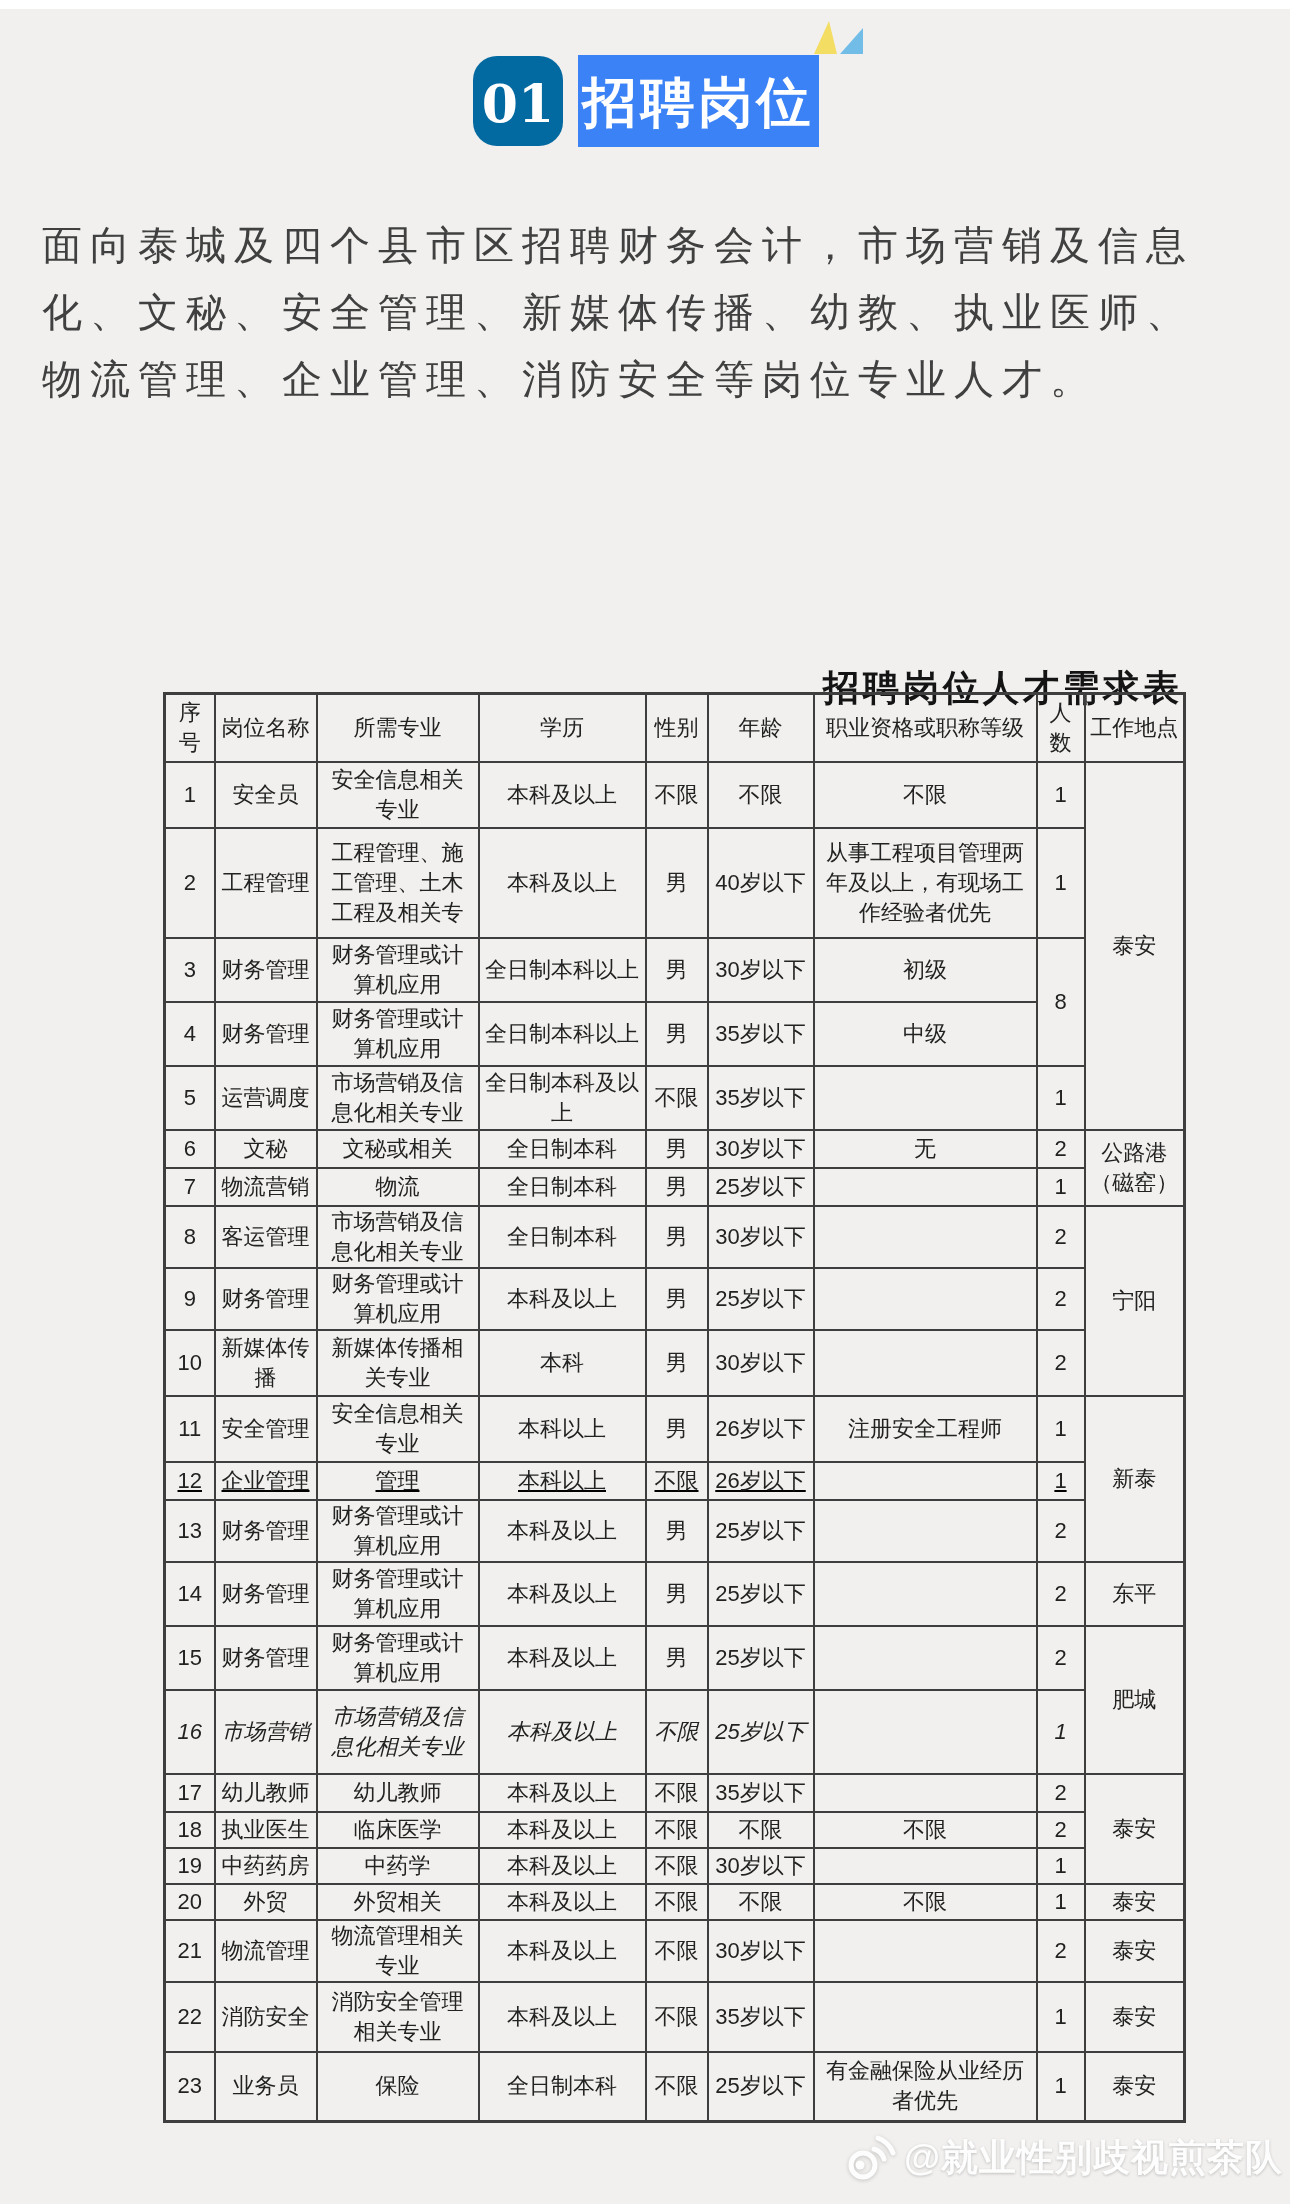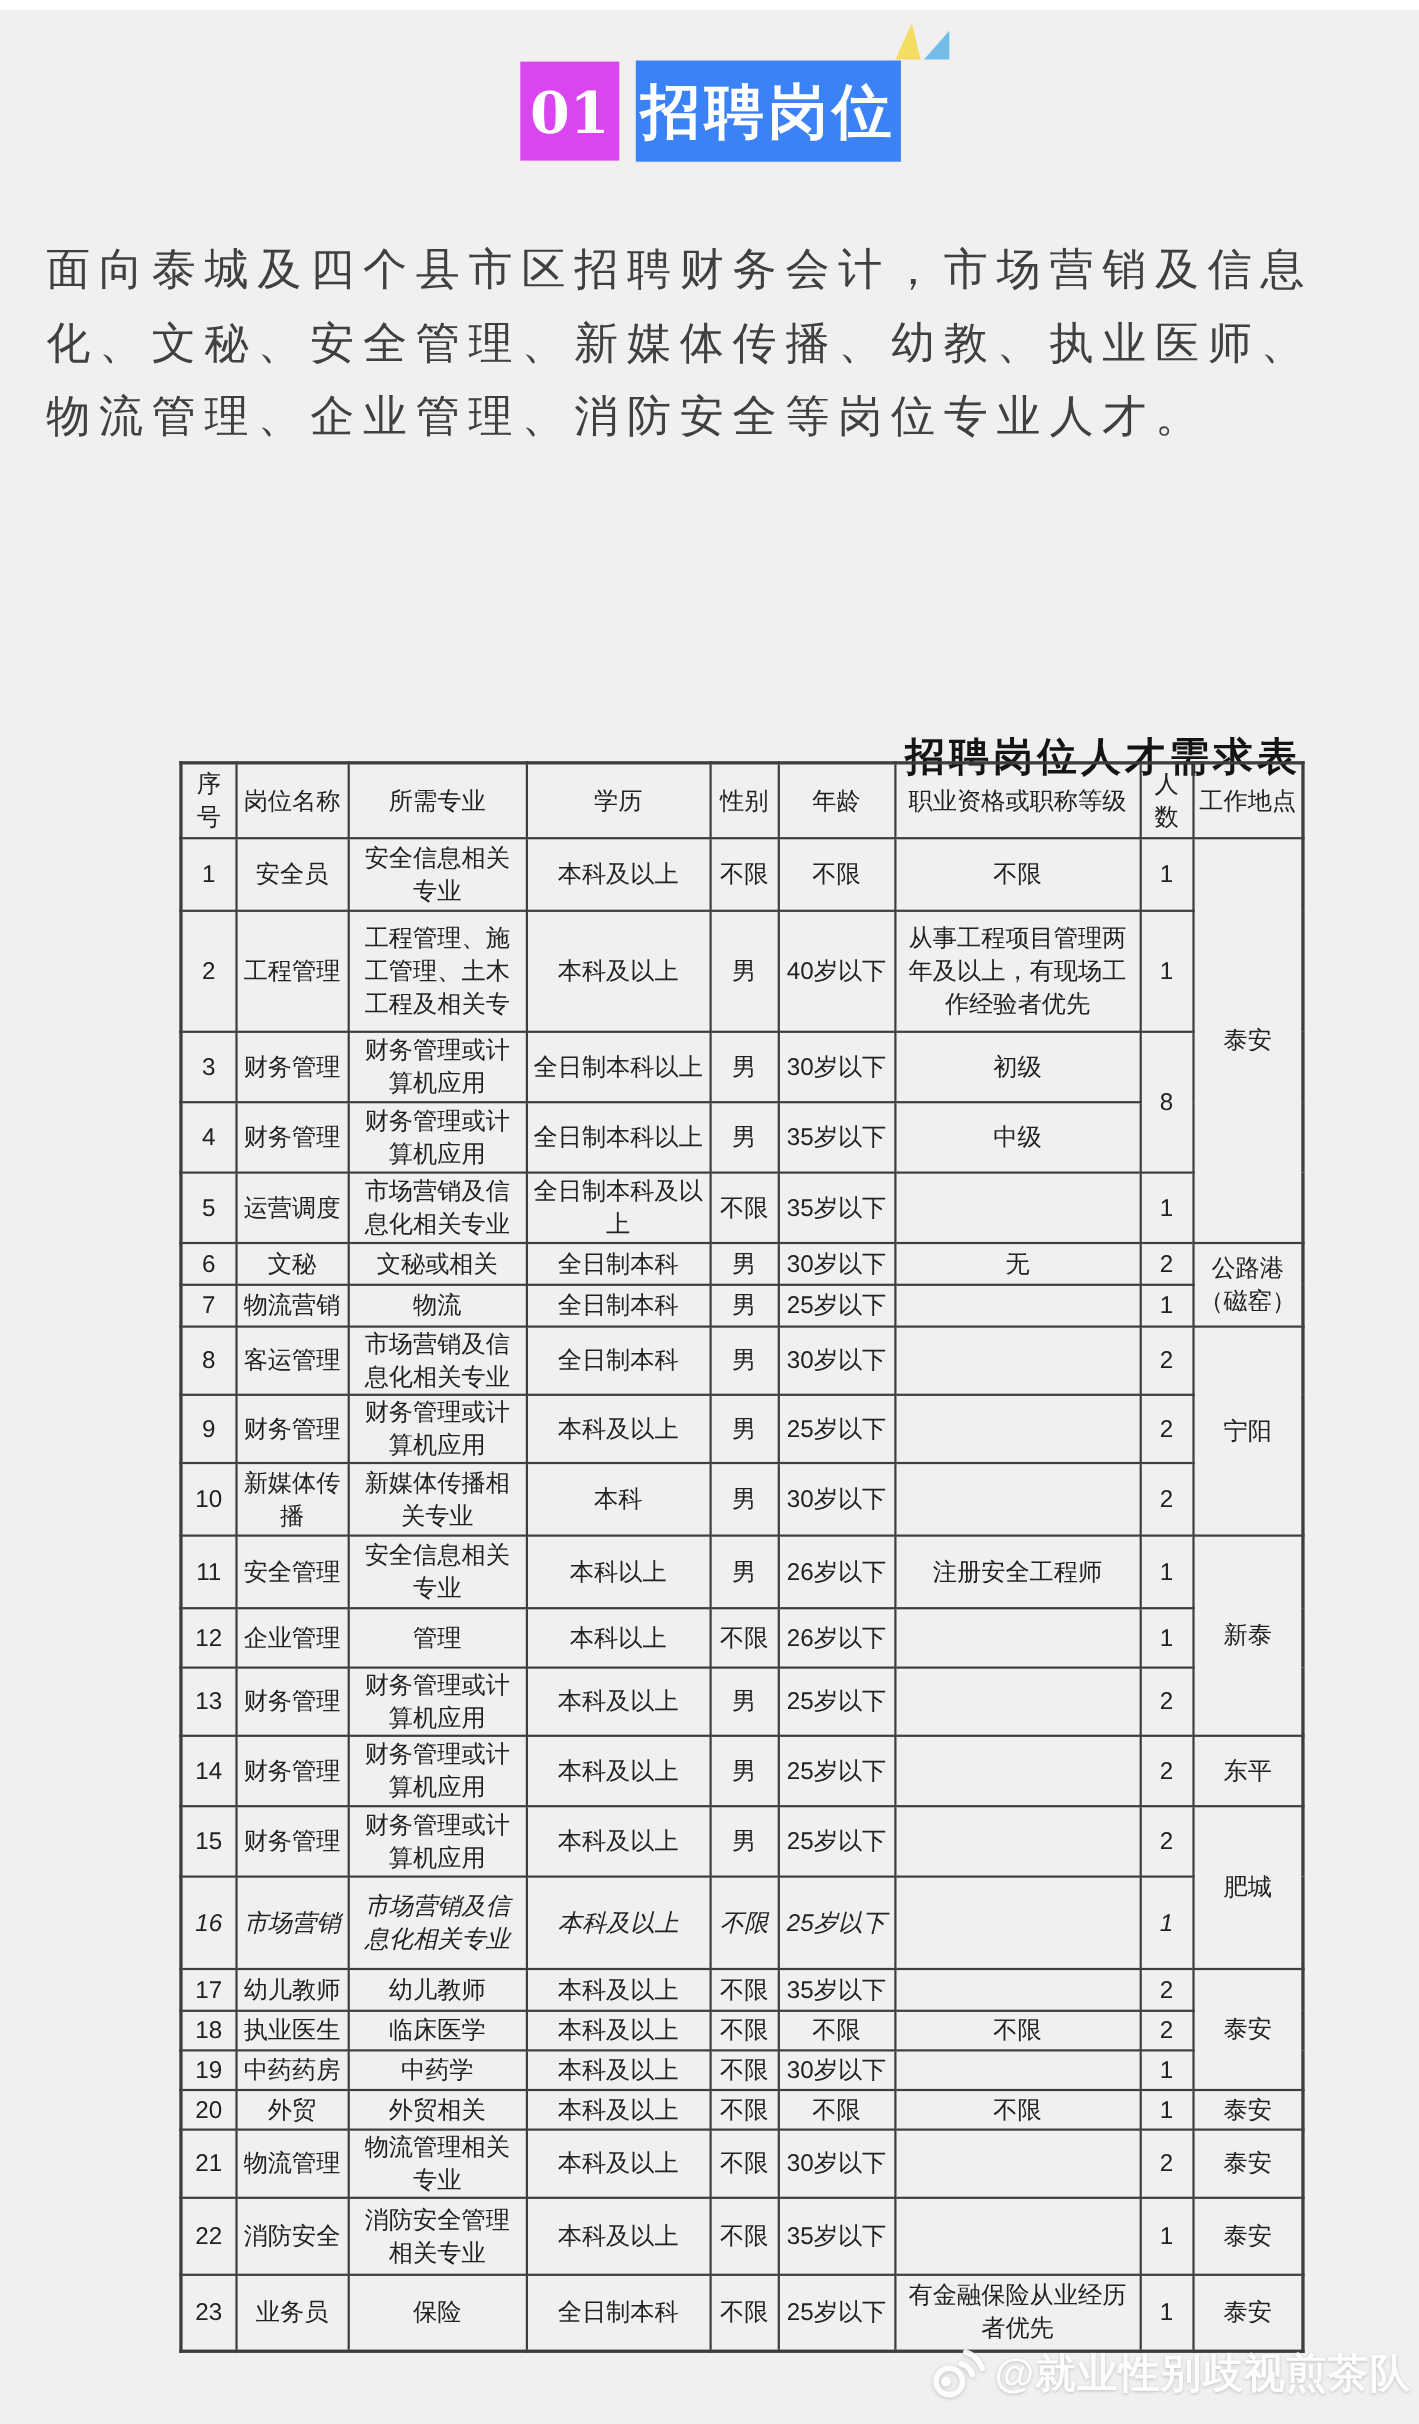--- a/index.html
+++ b/index.html
@@ -37,21 +37,21 @@
   .watermark-text{color:#ffffff;font-size:37px;font-weight:bold;letter-spacing:1px;
     text-shadow:0 1px 3px rgba(120,120,120,0.45);}
   .weibo-icon{filter:drop-shadow(0 1px 2px rgba(120,120,120,0.4));}
 </style>
 </head>
 <body>
 
 <div class="page">
   <div class="top-strip"></div>
 
-  <div class="badge-number" style="background: #d946ef;">01</div>
+  <div class="badge-number" style="background: #0369a1; border-radius: 24px;">01</div>
   <div class="badge-title" style="background: #3b82f6;">招聘岗位</div>
   <div class="corner-decor">
     <svg width="54" height="38" viewBox="0 0 54 38">
       <polygon points="2,36 17,3 25,36" fill="#f4dd63"></polygon>
       <polygon points="28,36 51,10 51,36" fill="#72bde8"></polygon>
     </svg>
   </div>
 
   <p class="intro">面向泰城及四个县市区招聘财务会计，市场营销及信息化、文秘、安全管理、新媒体传播、幼教、执业医师、物流管理、企业管理、消防安全等岗位专业人才。</p>
 
@@ -190,21 +190,21 @@
             <td>11</td>
             <td>安全管理</td>
             <td>安全信息相关专业</td>
             <td>本科以上</td>
             <td>男</td>
             <td>26岁以下</td>
             <td>注册安全工程师</td>
             <td>1</td>
             <td rowspan="3">新泰</td>
           </tr>
-          <tr style="height: 54px;">
+          <tr style="height: 38px; text-decoration: underline;">
             <td>12</td>
             <td>企业管理</td>
             <td>管理</td>
             <td>本科以上</td>
             <td>不限</td>
             <td>26岁以下</td>
             <td></td>
             <td>1</td>
           </tr>
           <tr style="height: 56px;">

